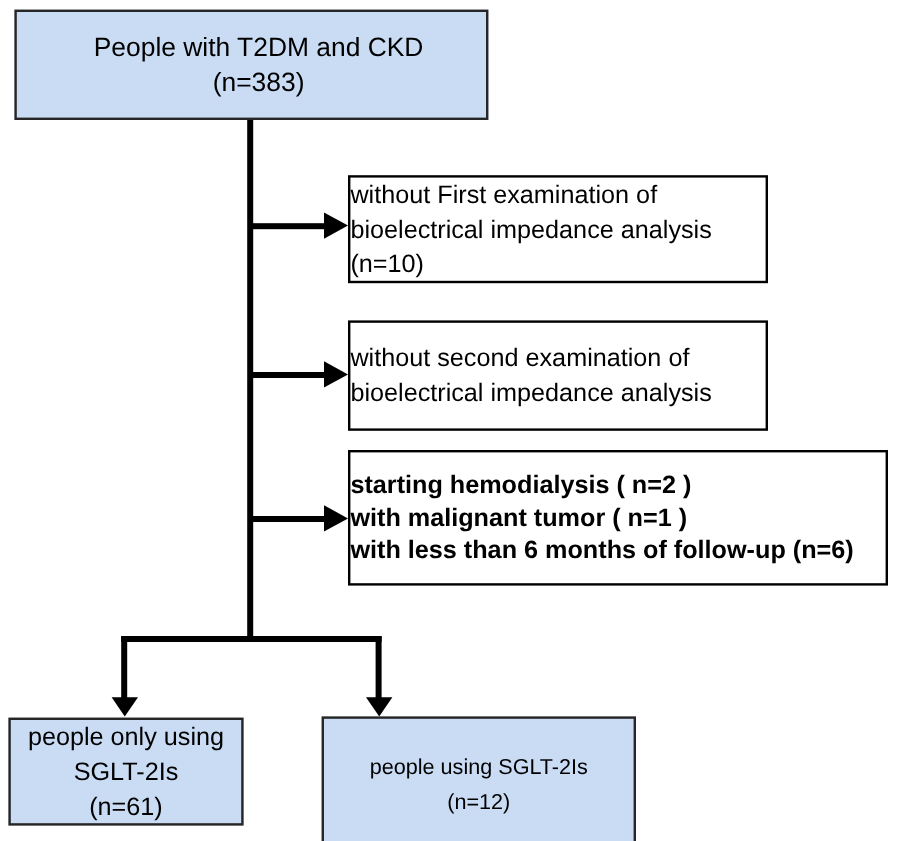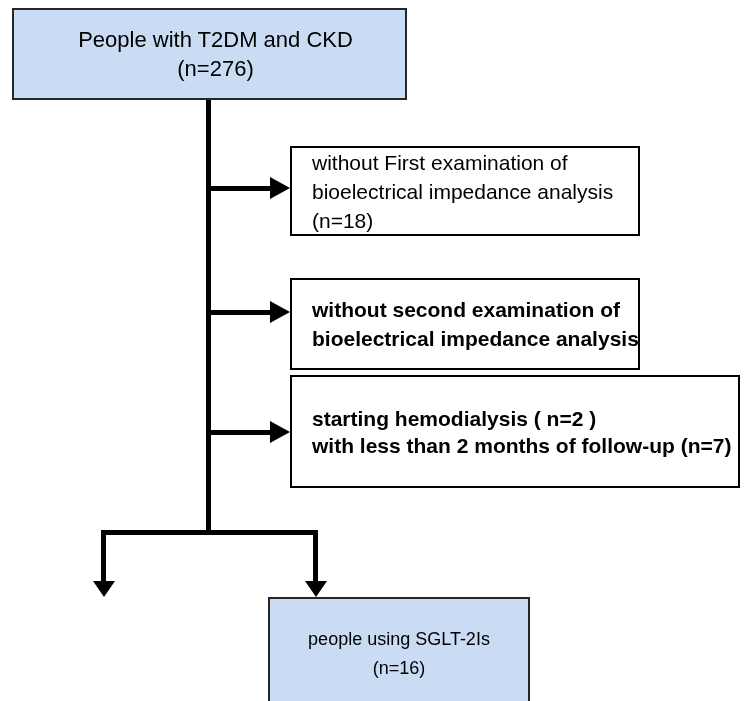--- a/index.html
+++ b/index.html
@@ -25,27 +25,27 @@
   .blue{
     background:var(--box-fill,#c9dcf3);
     border:2px solid var(--box-border,#262626);
     text-align:center;
     font-size:22px;
   }
   .white{
     background:#ffffff;
     border:2px solid var(--line-color,#000000);
     text-align:left;
-    padding-left:20px;
+    padding-left:0;
     font-size:21px;
   }
   
   #top-box{left:12px;top:8px;width:395px;height:92px;padding-left:12px;}
   #ex-box-1{left:290px;top:146px;width:350px;height:90px;}
-  #ex-box-2{left:290px;top:278px;width:350px;height:92px;font-weight:bold;}
+  #ex-box-2{left:290px;top:267px;width:350px;height:92px;}
   #ex-box-3{left:290px;top:375px;width:450px;height:113px;font-weight:bold;}
   #ex-box-3 .line{line-height:27px;}
   #bottom-left-box{left:7px;top:598px;width:196px;height:90px;font-size:21px;}
   #bottom-right-box{left:268px;top:597px;width:262px;height:114px;font-size:18px;}
 
   
   .cline{position:absolute;background:var(--line-color,#000000);}
   #v-main{left:206px;top:100px;width:5px;height:435px;}
   #h-bar{left:101px;top:530px;width:217px;height:5px;}
   #drop-left{left:101px;top:530px;width:5px;height:53px;}
@@ -73,52 +73,58 @@
   #drop-left-head{left:93px;top:581px;}
   #drop-right-head{left:305px;top:581px;}
 </style>
 </head>
 <body>
 
 <div id="canvas">
 
   <div class="box blue" id="top-box">
     <div class="line">People with T2DM and CKD</div>
-    <div class="line">(n=276)</div>
+    <div class="line">(n=383)</div>
   </div>
 
   <div class="cline" id="v-main"></div>
   <div class="cline" id="h-bar"></div>
   <div class="cline" id="drop-left"></div>
   <div class="cline" id="drop-right"></div>
   <div class="head-down" id="drop-left-head"></div>
   <div class="head-down" id="drop-right-head"></div>
 
   <div class="cline" id="arrow1-line"></div>
   <div class="head-right" id="arrow1-head"></div>
   <div class="cline" id="arrow2-line"></div>
   <div class="head-right" id="arrow2-head"></div>
   <div class="cline" id="arrow3-line"></div>
   <div class="head-right" id="arrow3-head"></div>
 
   <div class="box white" id="ex-box-1">
     <div class="line">without First examination of</div>
     <div class="line">bioelectrical impedance analysis</div>
-    <div class="line">(n=18)</div>
+    <div class="line">(n=10)</div>
   </div>
 
   <div class="box white" id="ex-box-2">
     <div class="line">without second examination of</div>
     <div class="line">bioelectrical impedance analysis</div>
   </div>
 
   <div class="box white" id="ex-box-3">
     <div class="line">starting hemodialysis ( n=2 )</div>
-    <div class="line">with less than 2 months of follow-up (n=7)</div>
+    <div class="line">with malignant tumor ( n=1 )</div>
+    <div class="line">with less than 6 months of follow-up (n=6)</div>
   </div>
 
+  <div class="box blue" id="bottom-left-box">
+    <div class="line">people only using</div>
+    <div class="line">SGLT-2Is</div>
+    <div class="line">(n=61)</div>
+  </div>
 
   <div class="box blue" id="bottom-right-box">
     <div class="line">people using SGLT-2Is</div>
-    <div class="line">(n=16)</div>
+    <div class="line">(n=12)</div>
   </div>
 
 </div>
 
 </body></html>

